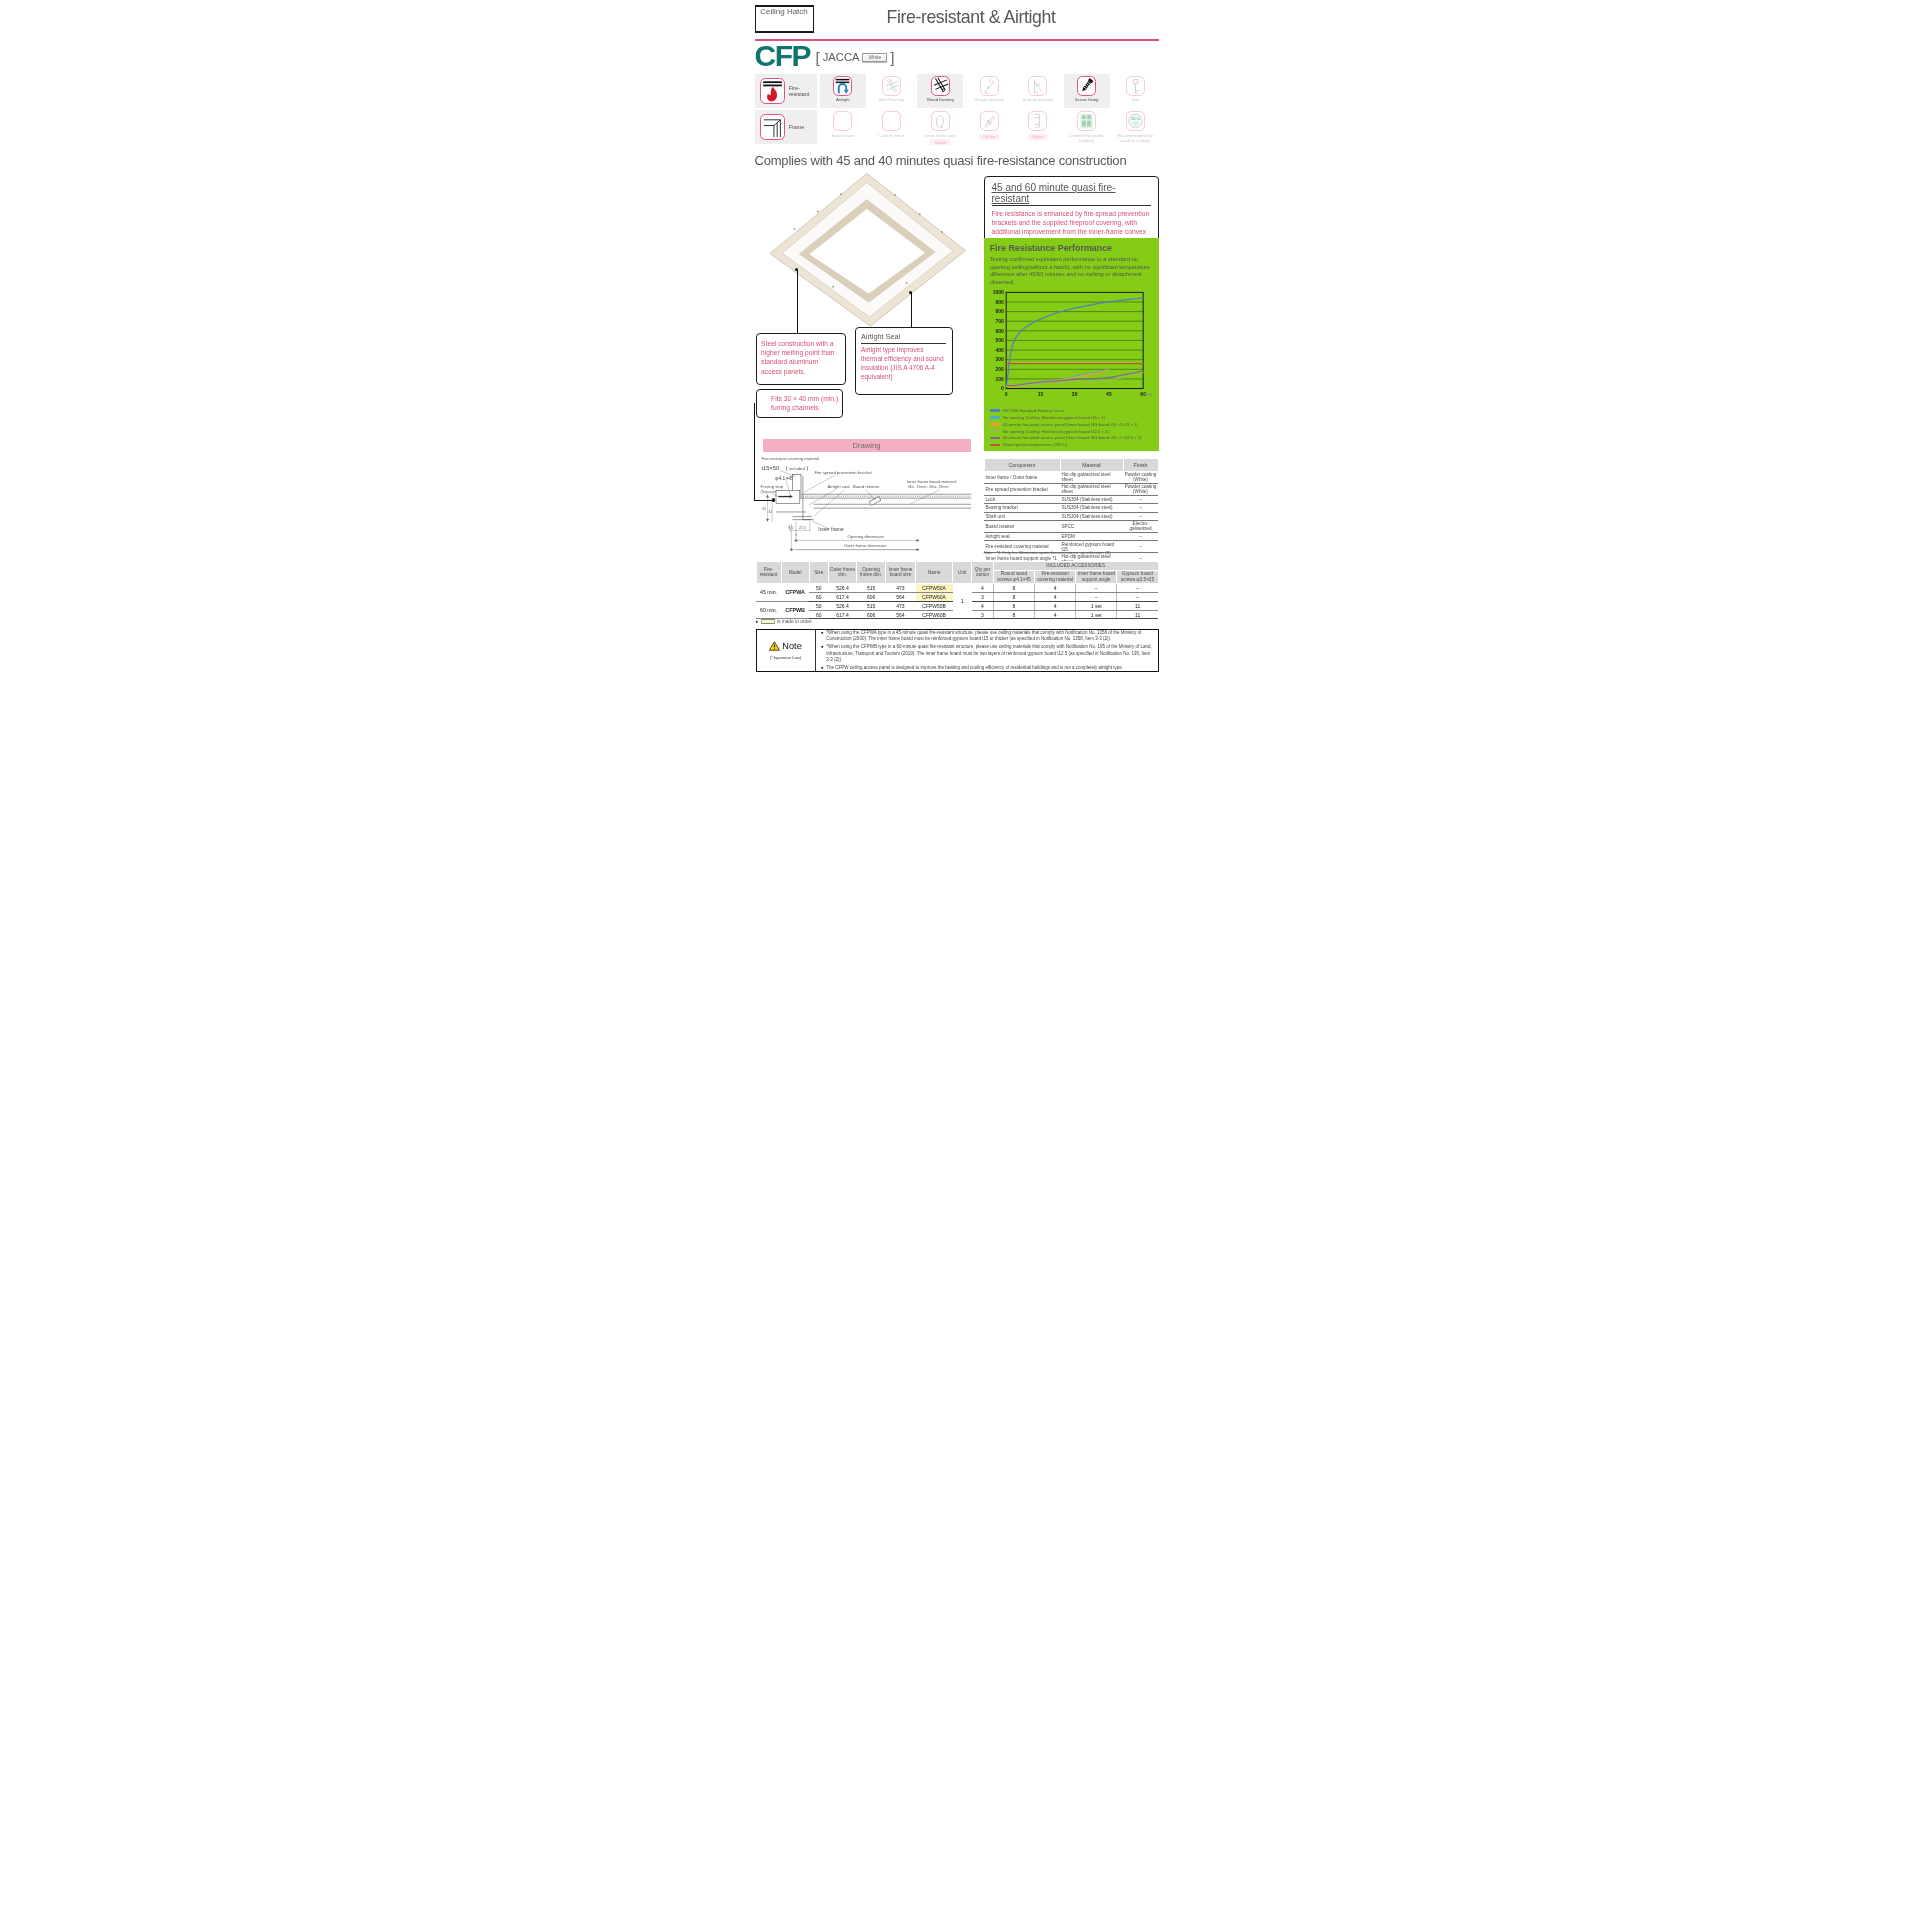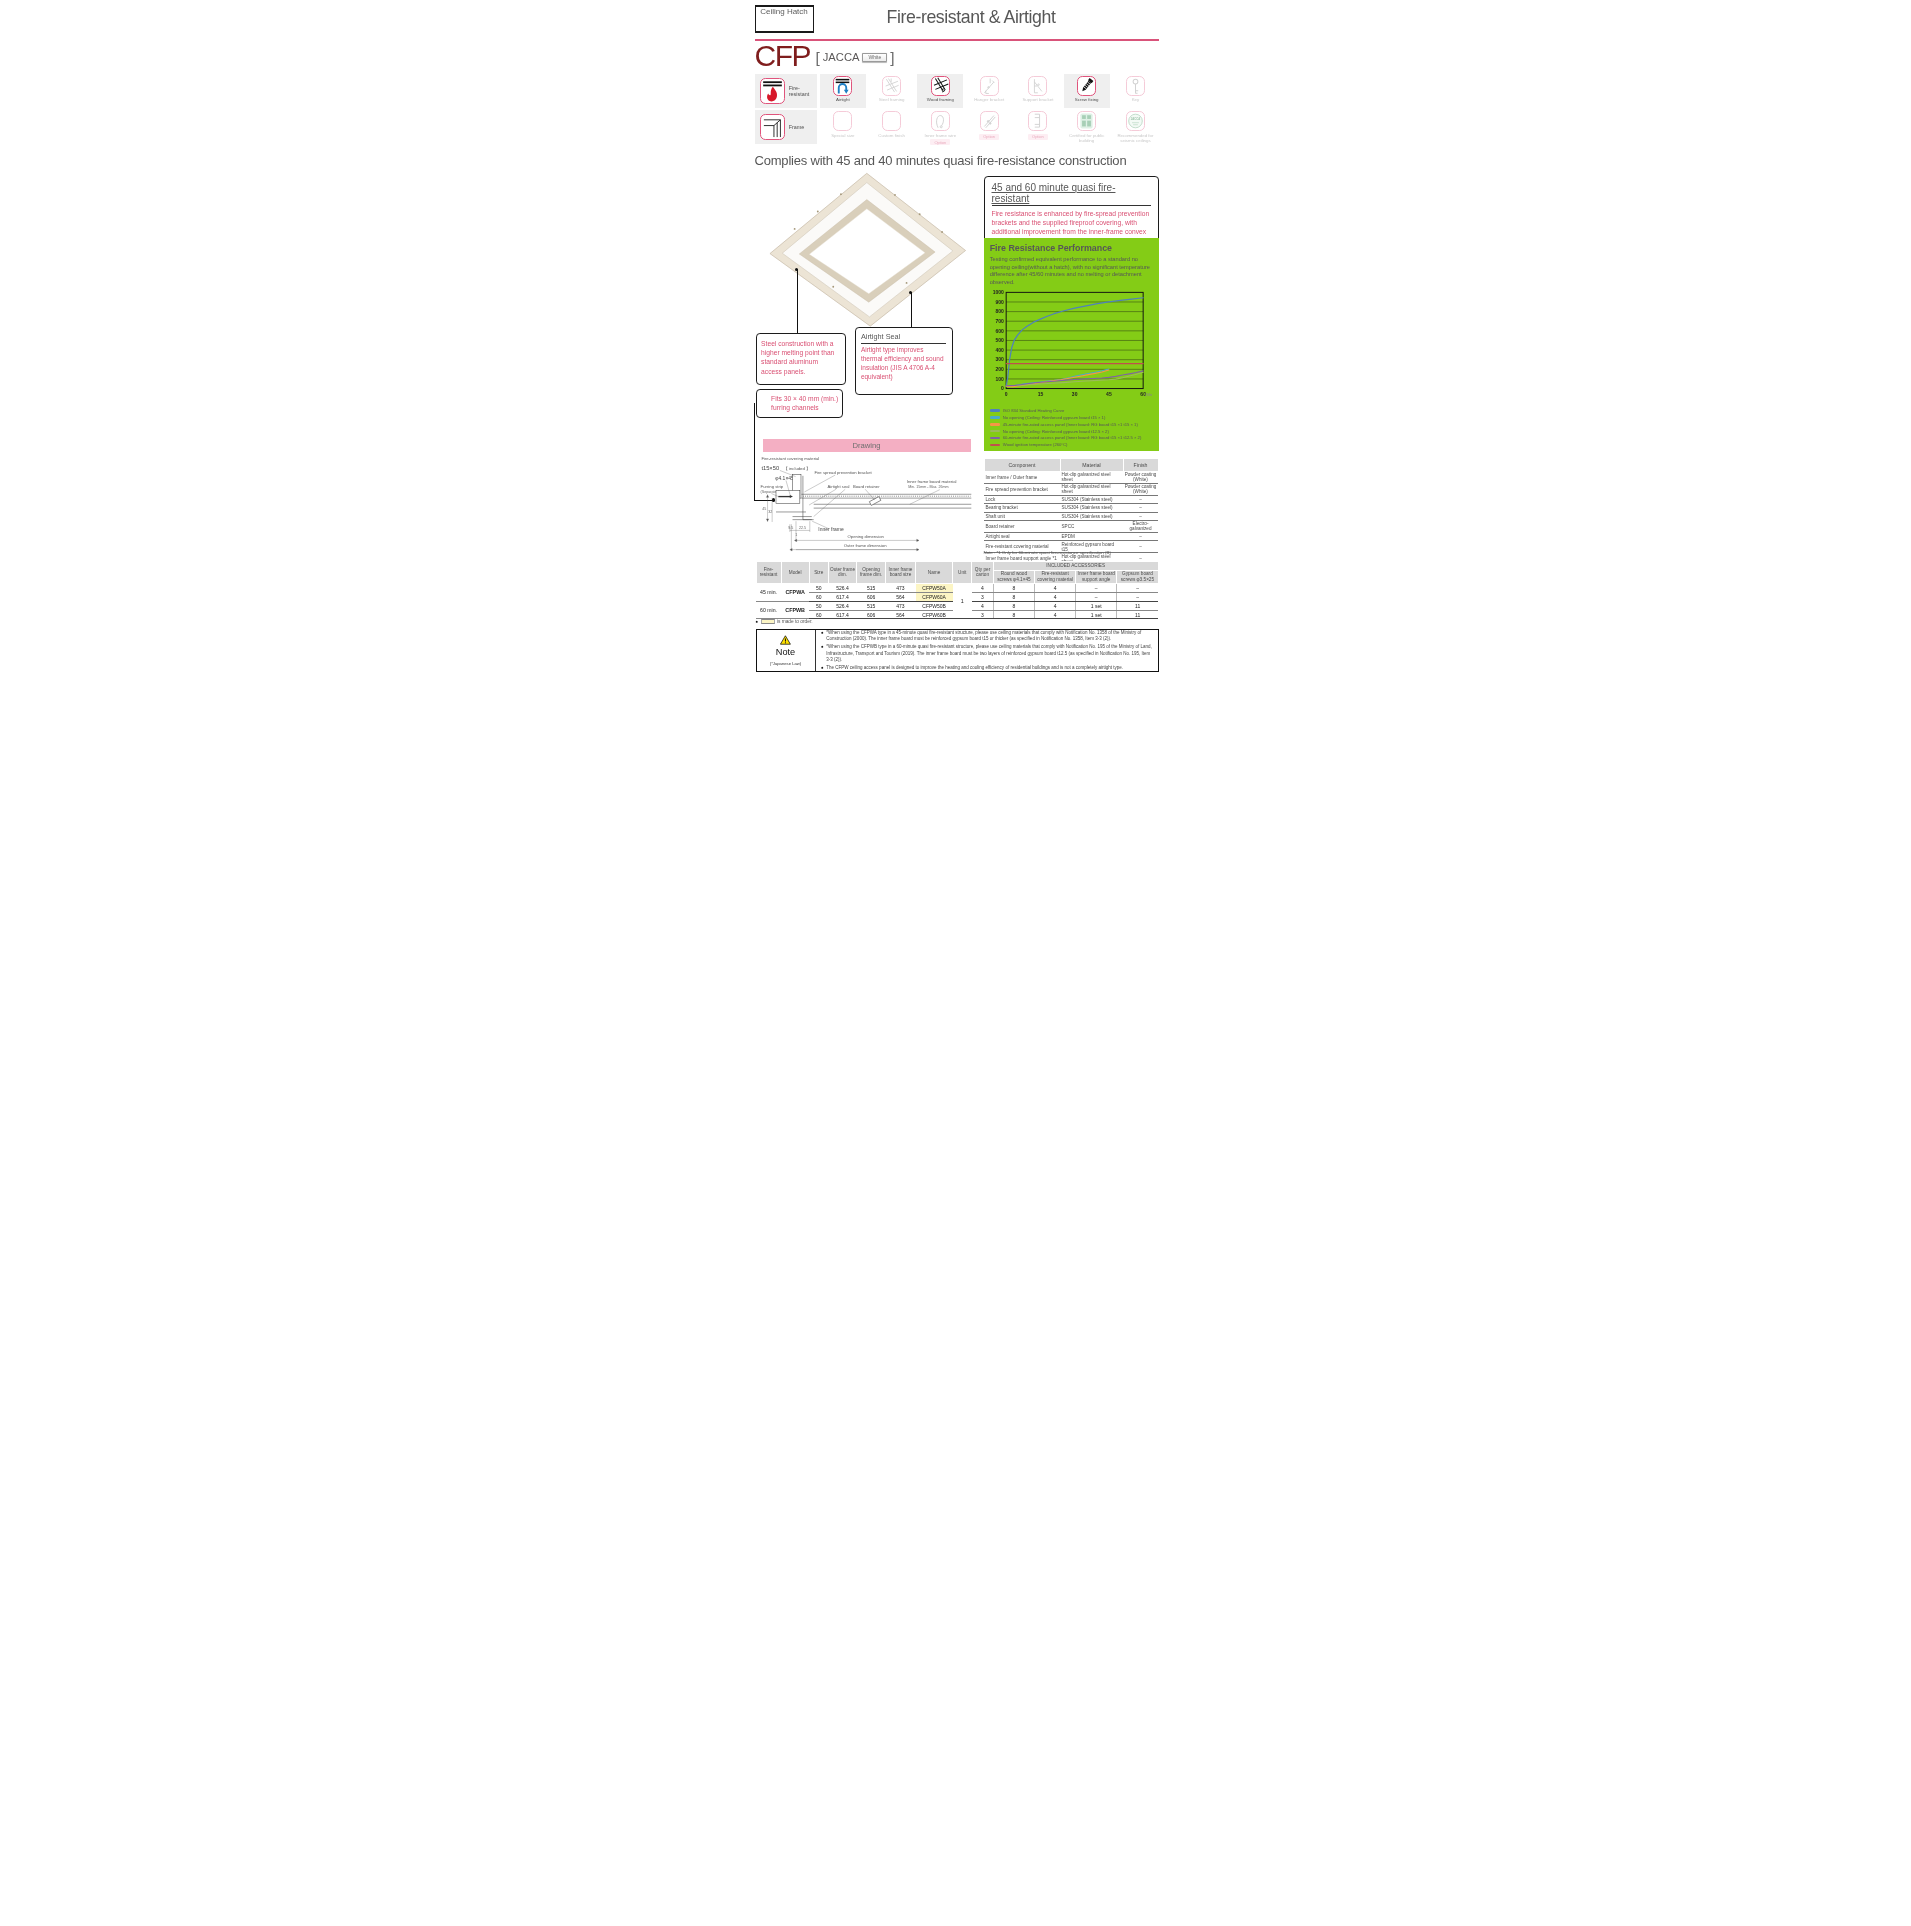--- a/index.html
+++ b/index.html
@@ -8,21 +8,21 @@
 
   
   .cat-box { position:absolute; left:38px; top:5.4px; width:59px; height:28px;
     border:1.2px solid #1a1a1a; border-top-width:2.3px; border-bottom-width:2.3px;
     display:flex; align-items:flex-start; justify-content:center;
     font-size:8px; color:#5c5c5c; }
   .main-title { position:absolute; left:116px; top:7px; width:277px; text-align:center;
     font-size:17.7px; color:#575757; letter-spacing:-0.4px; }
   .pink-rule { position:absolute; left:38px; top:39px; width:404px; height:1.9px; background:#d9537a; }
   .cfp-row { position:absolute; left:38px; top:42px; display:flex; align-items:flex-end; }
-  .cfp { font-size:30px; font-weight:normal; color:#7f1d1d; letter-spacing:-1.5px; line-height:.95; }
+  .cfp { font-size:30px; font-weight:bold; color:#0f766e; letter-spacing:-1.5px; line-height:.95; }
   .cfp-brackets { display:flex; align-items:center; margin-left:5.4px; margin-bottom:5.4px; }
   .brk { font-size:15.4px; font-weight:300; color:#6a6a6a; line-height:1; }
   .variant { font-size:11.2px; color:#5b5858; margin:0 1.5px 0 3.1px; }
   .chip { font-size:5px; color:#6b6b6b; border:0.6px solid #9a9a9a; border-radius:0.8px;
     background:linear-gradient(#ffffff,#ececec); box-shadow:0 0.8px 0.8px rgba(0,0,0,.28);
     padding:0.8px 5px; margin:0 3.1px 0 1.5px; }
 
   
   .features { position:absolute; left:38px; top:74px; width:404px; }
   .feat-row { display:flex; gap:2.7px; margin-bottom:1.9px; }
@@ -105,21 +105,21 @@
   .spec-table td.acc { border-left:0.4px solid #bbb; }
   .spec-table td.unit { border-bottom:1px solid #444; font-size:5.4px; }
 
   .mto { position:absolute; left:39px; top:619px; display:flex; align-items:center; gap:2.3px; font-size:4.8px; color:#555; }
   .mto .dot { font-size:4.6px; color:#111; }
   .mto .sw { width:14px; height:5.4px; background:#fcf5c4; border:0.4px solid #aaa; border-top:1.2px solid #8a8a8a; border-bottom:1.2px solid #8a8a8a; }
 
   
   .note-box { position:absolute; left:39px; top:629px; width:403px; height:43px; border:1.5px solid #111; display:flex; }
   .note-left { width:59px; border-right:0.8px solid #333; display:flex; flex-direction:column; align-items:center; justify-content:center; gap:4.6px; }
-  .note-title { display:flex; align-items:center; gap:2.3px; font-size:9.2px; color:#111;flex-direction:column; }
+  .note-title { display:flex; align-items:center; gap:2.3px; font-size:9.2px; color:#111; }
   .note-law { font-size:4.2px; color:#333; }
   .note-right { flex:1; padding:3.5px 5.4px; display:flex; flex-direction:column; justify-content:center; gap:1.9px; }
   .nb { display:flex; gap:2.7px; font-size:4.5px; color:#444; line-height:1.35; }
   .nb .dot { font-size:4.6px; color:#111; line-height:1.3; }
 </style>
 </head>
 <body>
 
 <div class="page">
 

